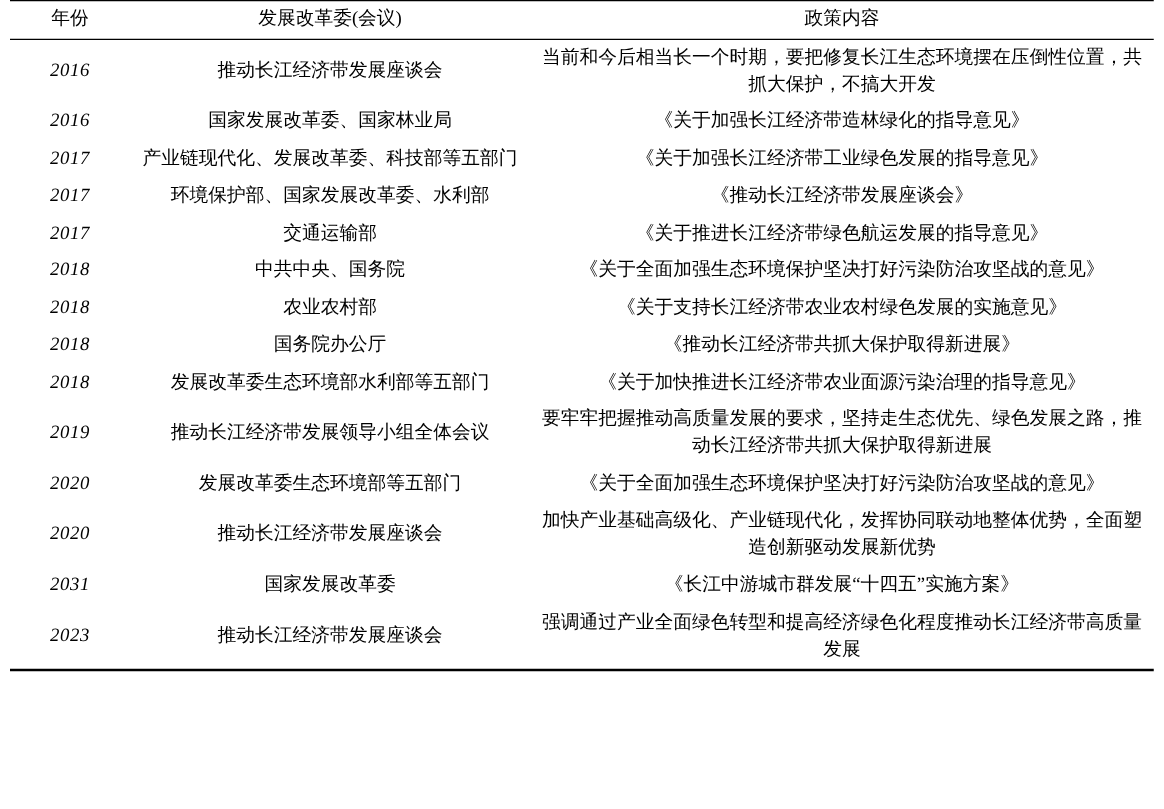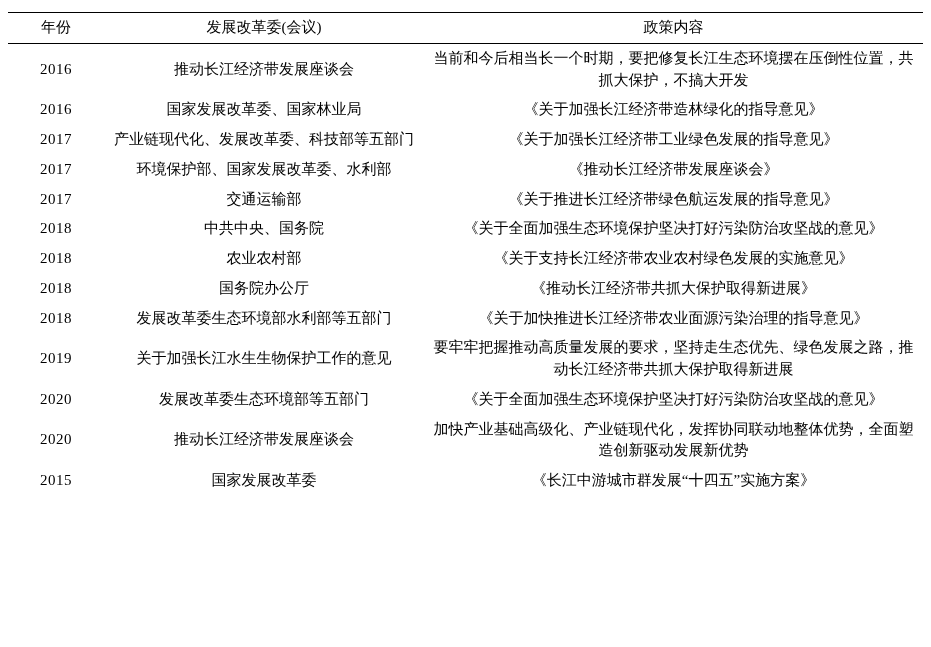--- a/index.html
+++ b/index.html
@@ -9,21 +9,21 @@
   }
   body {
     width: 931px;
     height: 647px;
     font-family: "Liberation Serif", "DejaVu Serif", serif;
     color: #000000;
   }
   .table-wrap {
     width: 931px;
     box-sizing: border-box;
-    padding: 12px 8px;
+    padding: 0 8px;
   }
   table.policy-table {
     width: 915px;
     border-collapse: collapse;
     table-layout: fixed;
   }
   table.policy-table th,
   table.policy-table td {
     border: none;
     padding: 4px 4px;
@@ -42,21 +42,21 @@
   }
   .rule-mid {
     border-top: 1px solid #000000;
   }
   .rule-bottom {
     border-bottom: 2px solid #000000;
   }
   col.c-year { width: 96px; }
   col.c-org  { width: 320px; }
   col.c-content { width: 499px; }
-  td.year { letter-spacing: 0.5px; }
+  td.year { letter-spacing: 0.5px; font-style: italic; }
   td.org, td.content { }
 </style>
 </head>
 <body>
 
 <div class="table-wrap">
   <table class="policy-table">
     <colgroup>
       <col class="c-year">
       <col class="c-org">
@@ -110,33 +110,38 @@
         <td class="org">国务院办公厅</td>
         <td class="content">《推动长江经济带共抓大保护取得新进展》</td>
       </tr>
       <tr>
         <td class="year">2018</td>
         <td class="org">发展改革委生态环境部水利部等五部门</td>
         <td class="content">《关于加快推进长江经济带农业面源污染治理的指导意见》</td>
       </tr>
       <tr>
         <td class="year">2019</td>
-        <td class="org">关于加强长江水生生物保护工作的意见</td>
+        <td class="org">推动长江经济带发展领导小组全体会议</td>
         <td class="content">要牢牢把握推动高质量发展的要求，坚持走生态优先、绿色发展之路，推动长江经济带共抓大保护取得新进展</td>
       </tr>
       <tr>
         <td class="year">2020</td>
         <td class="org">发展改革委生态环境部等五部门</td>
         <td class="content">《关于全面加强生态环境保护坚决打好污染防治攻坚战的意见》</td>
       </tr>
       <tr>
         <td class="year">2020</td>
         <td class="org">推动长江经济带发展座谈会</td>
         <td class="content">加快产业基础高级化、产业链现代化，发挥协同联动地整体优势，全面塑造创新驱动发展新优势</td>
       </tr>
       <tr>
-        <td class="year">2015</td>
+        <td class="year">2031</td>
         <td class="org">国家发展改革委</td>
         <td class="content">《长江中游城市群发展“十四五”实施方案》</td>
+      </tr>
+      <tr class="rule-bottom">
+        <td class="year">2023</td>
+        <td class="org">推动长江经济带发展座谈会</td>
+        <td class="content">强调通过产业全面绿色转型和提高经济绿色化程度推动长江经济带高质量发展</td>
       </tr>
     </tbody>
   </table>
 </div>
 
 </body></html>

